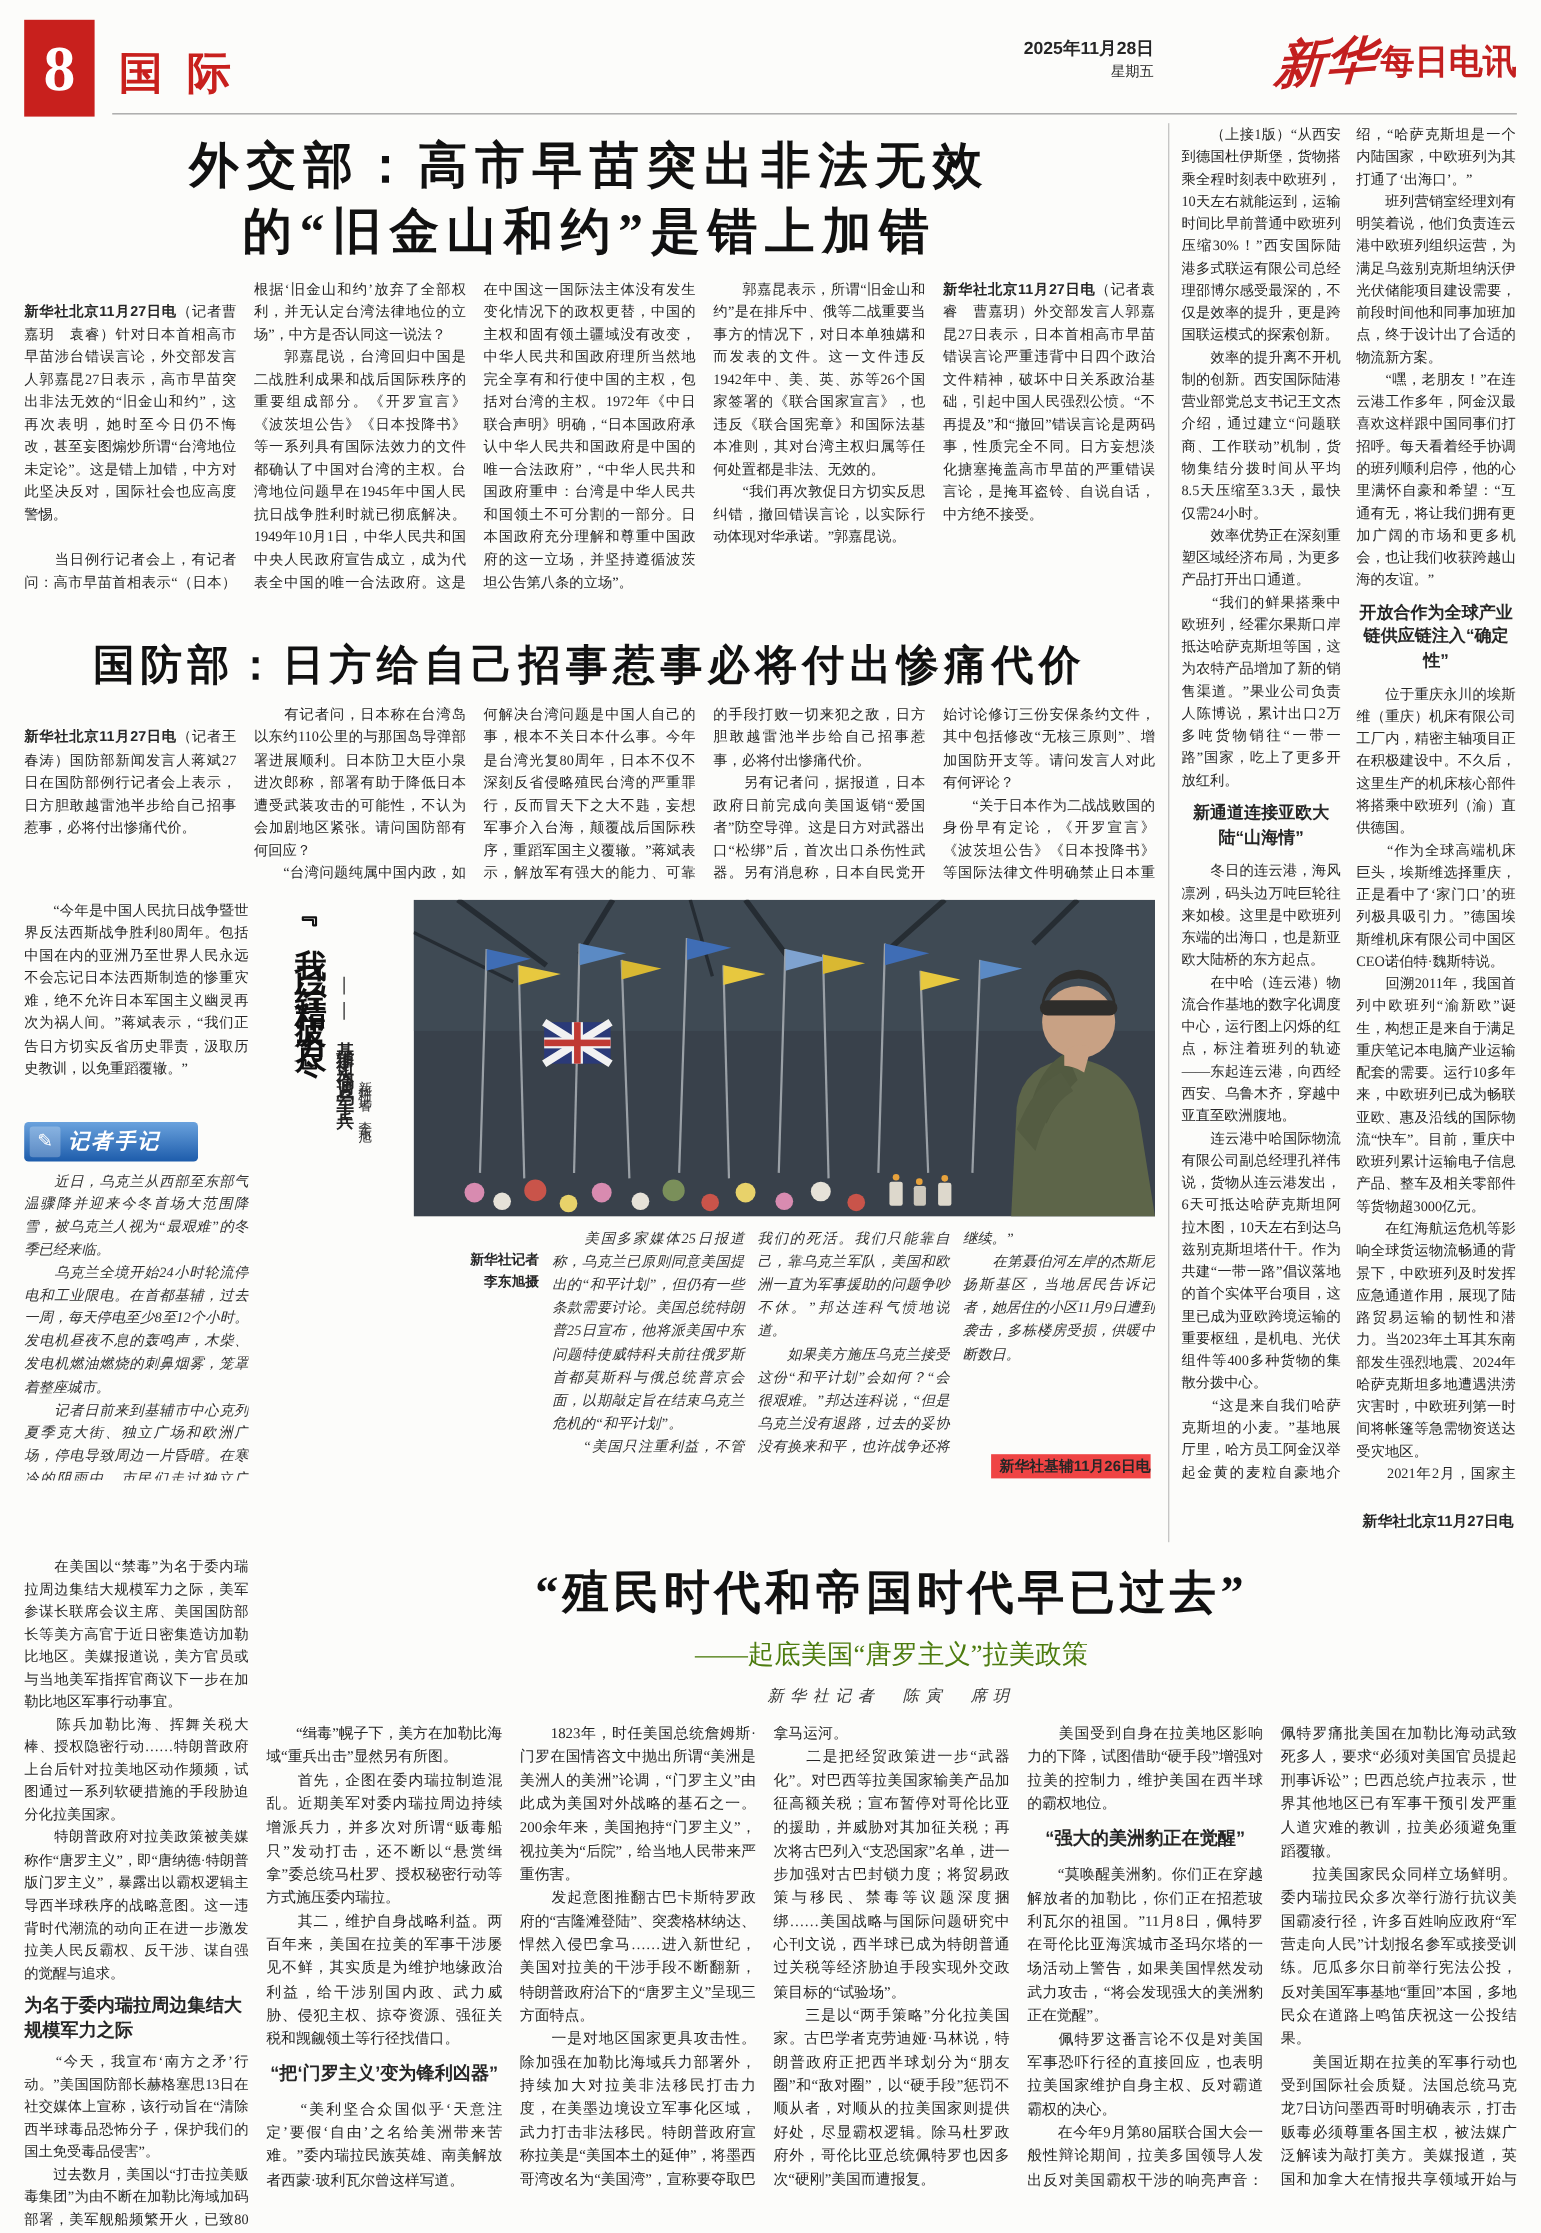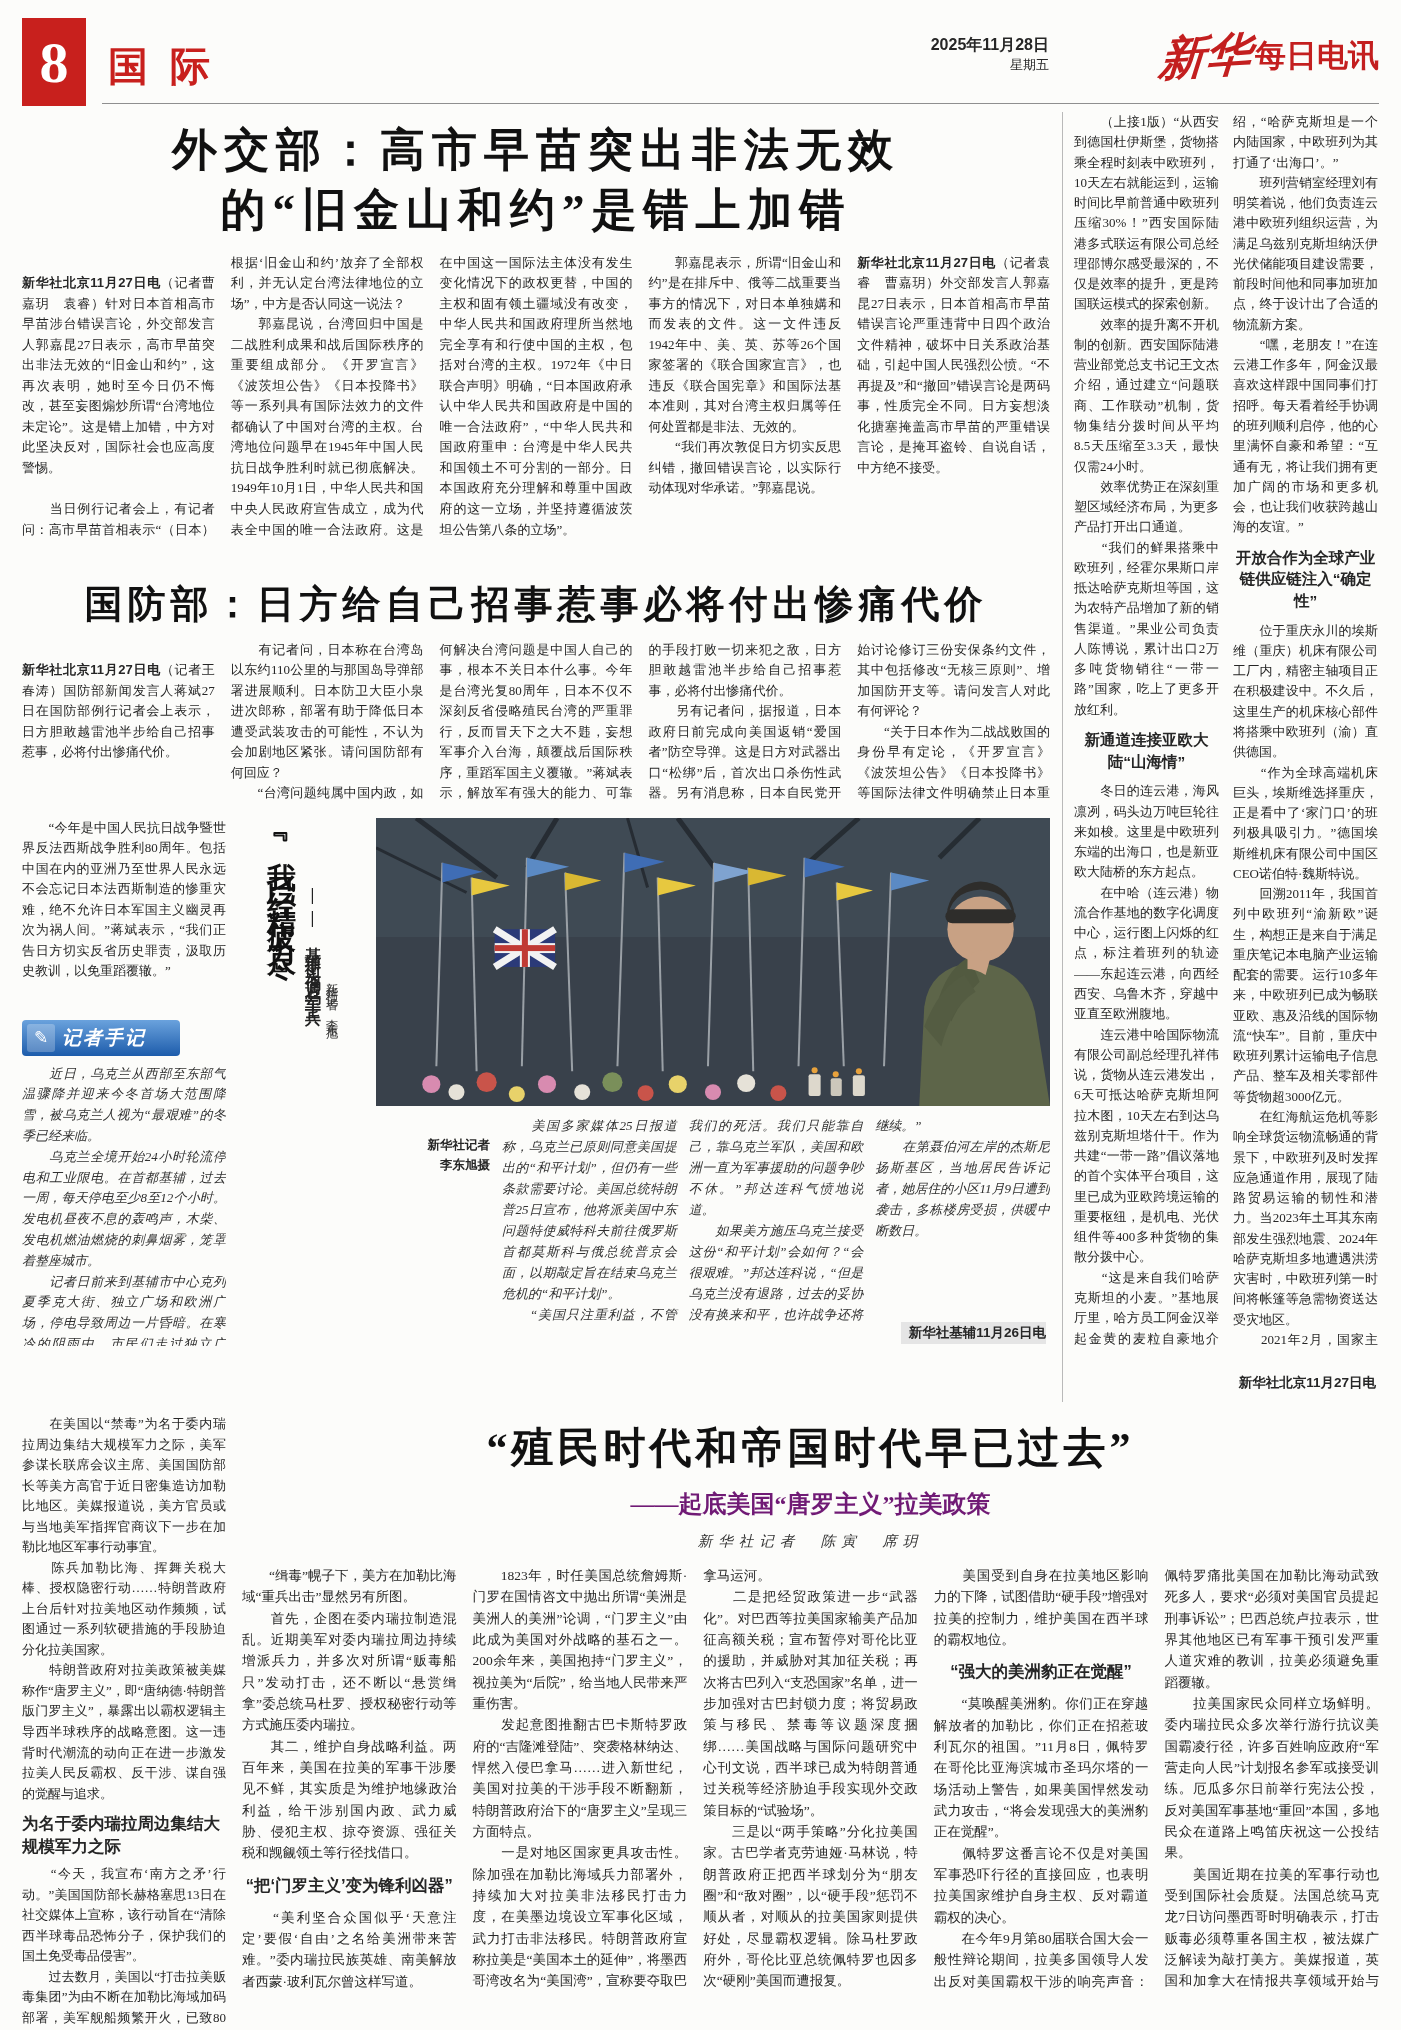--- a/index.html
+++ b/index.html
@@ -69,32 +69,32 @@
   .vt-byline{font-size:12.5px;letter-spacing:4px;padding-top:148px;color:#333;}
   .f-colC{flex:1;display:flex;flex-direction:column;min-width:0;}
   .photo{width:100%;height:288px;flex:none;display:block;}
   .photo-bottom{flex:1;display:flex;margin-top:9px;min-height:0;}
   .caption{width:114px;flex:none;margin-right:12px;font-size:12.5px;line-height:1.6;
            font-style:italic;overflow:hidden;text-align:justify;}
   .caption .credit{font-weight:bold;font-style:normal;
            font-family:"Liberation Sans","DejaVu Sans",sans-serif;text-align:right;display:block;}
   .f-quotes{flex:1;position:relative;column-count:3;column-gap:12px;column-fill:auto;
             overflow:hidden;font-size:13px;line-height:1.62;text-align:justify;}
-  .f-dateline{position:absolute;right:4px;bottom:2px;background:#e5e5e5;padding-left:8px;
+  .f-dateline{position:absolute;right:4px;bottom:2px;background:#ef4444;padding-left:8px;
       font-family:"Liberation Sans","DejaVu Sans",sans-serif;font-weight:bold;font-size:13.5px;margin-top:23px;}
 
   
   .a3{display:flex;margin-top:12px;height:612px;}
   .a3-col1{width:204px;flex:none;margin-right:16px;overflow:hidden;font-size:13px;
            line-height:1.58;text-align:justify;}
   .a3-col1 .colhead{text-align:left;font-size:16.5px;margin:8px 0 6px;}
   .a3-right{flex:1;min-width:0;}
   .a3-head{text-align:center;padding:6px 0 8px;}
   .a3-title{font-size:42px;font-weight:bold;letter-spacing:4px;color:#111;margin:0;}
-  .a3-sub{font-size:24px;font-weight:bold;margin-top:12px;color:#701a75;}
+  .a3-sub{font-size:24px;font-weight:normal;margin-top:12px;color:#4d7c0f;}
   .a3-byline{font-size:14.5px;margin-top:12px;letter-spacing:6px;color:#333;font-style:italic;}
   .a3-cols{position:relative;margin-top:6px;height:438px;column-count:5;font-size:13.5px;}
   .a3-end{position:absolute;right:2px;bottom:0;width:212px;background:#fcfcfa;
       font-family:"Liberation Sans","DejaVu Sans",sans-serif;font-weight:bold;
       font-size:13px;line-height:1.5;text-align:justify;}
 
   
   .sb-cols{flex:1;column-count:2;column-gap:14px;column-fill:auto;overflow:hidden;
            font-size:13px;line-height:1.56;text-align:justify;}
   .sb-cols .colhead{font-size:15.5px;margin:9px 0;}

